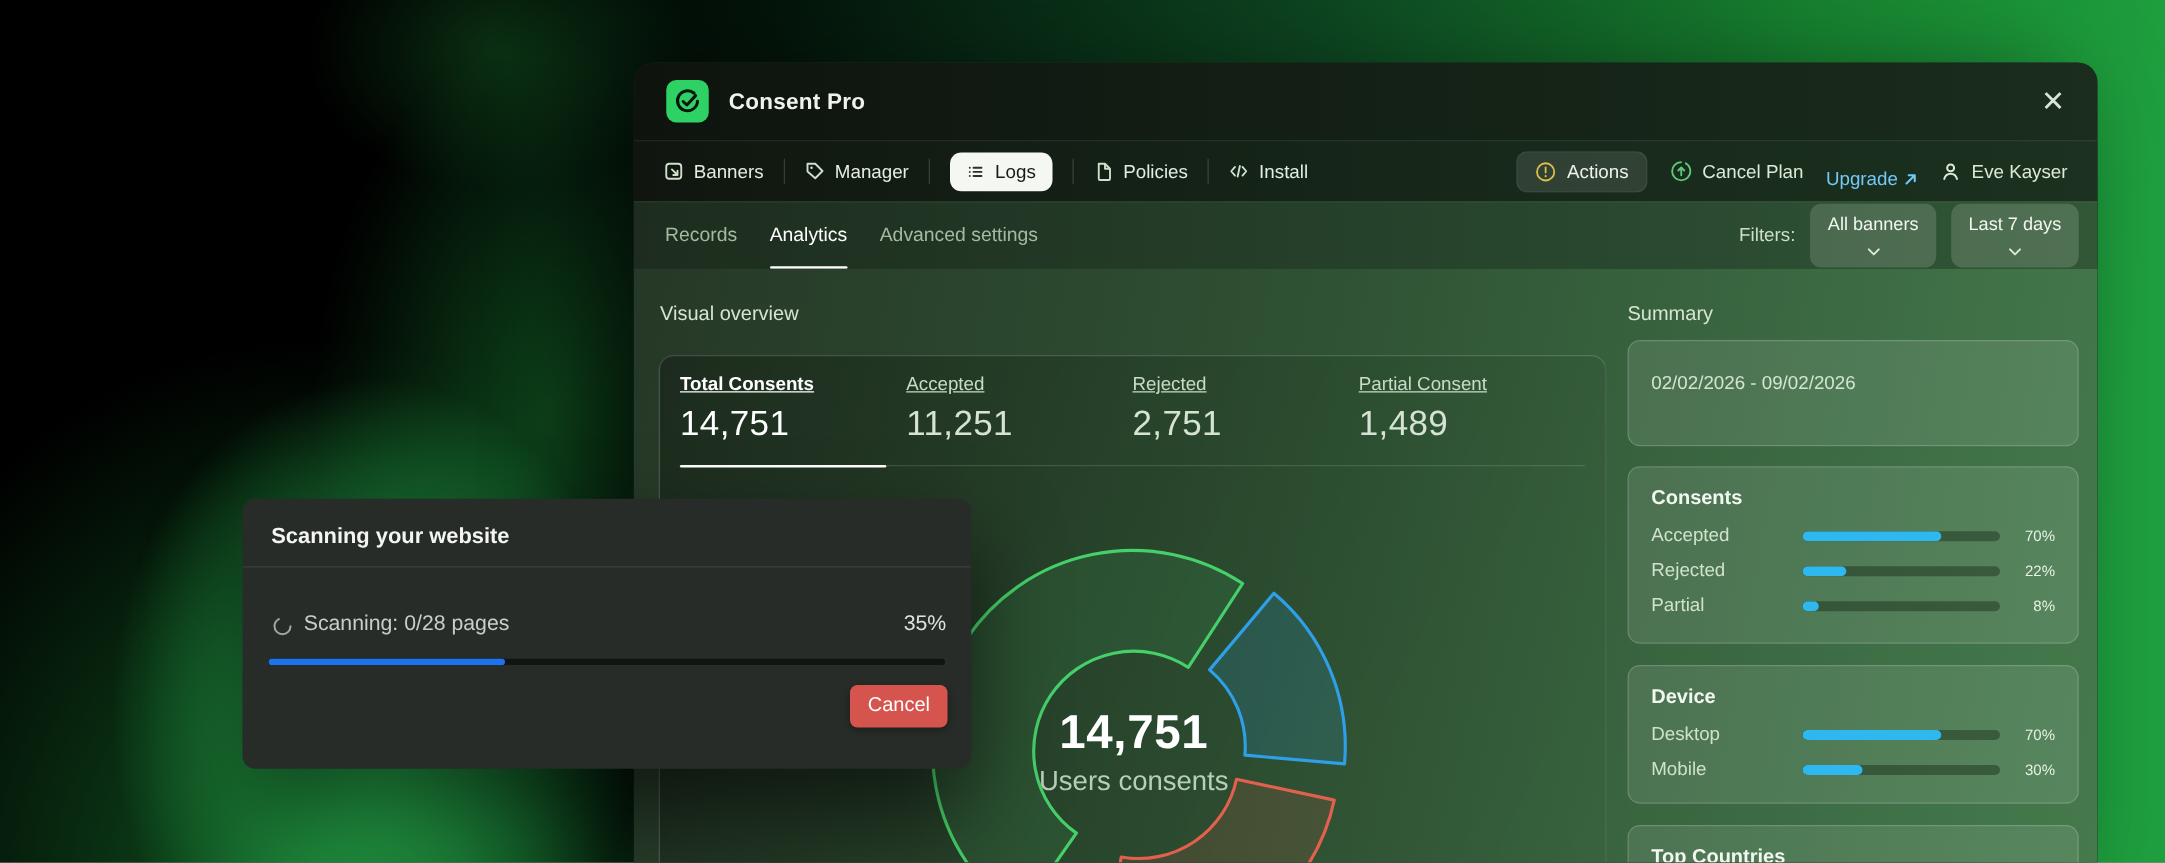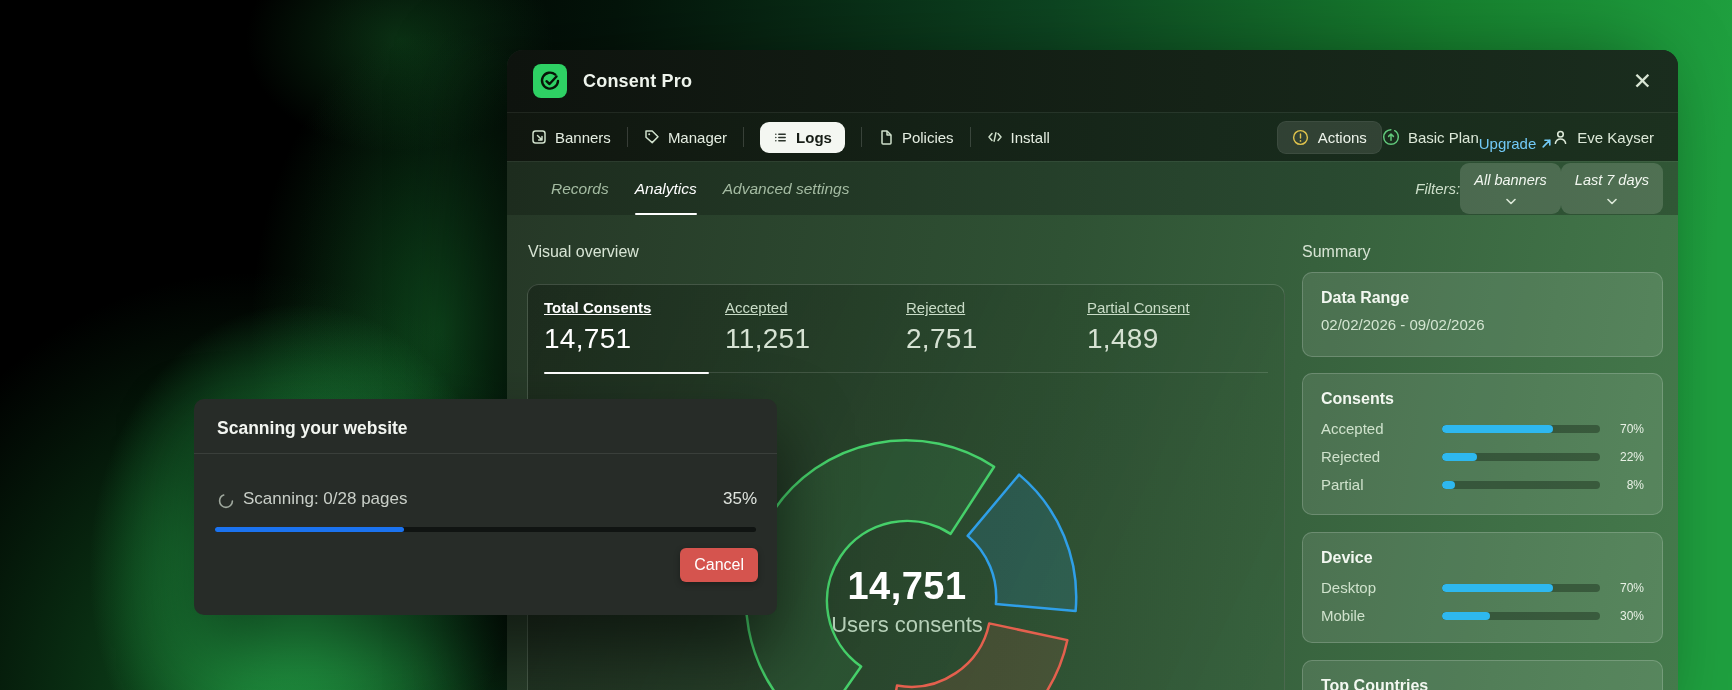--- a/index.html
+++ b/index.html
@@ -33,41 +33,40 @@
   .close-btn{margin-left:auto;color:#d9e6d4;font-size:23px;line-height:1;cursor:default;font-weight:400;}
 
   .navbar{
     position:absolute; top:62px; left:0; right:0; height:49px;
     display:flex; align-items:center; padding:0 24px;
     background:linear-gradient(90deg,#10160f,#17291b 60%,#1c311f);
     border-top:1px solid rgba(255,255,255,.07);
   }
   .nav-item{display:flex;align-items:center;gap:8px;color:#e4ede1;font-size:15px;}
   .nav-item .ic{color:#cfe0cb;}
-  .nav-item.active{background:#f4f7f2;color:#171d16;border-radius:9px;padding:7px 13px;font-weight:700;}
+  .nav-item.active{background:#f4f7f2;color:#171d16;border-radius:9px;padding:7px 13px;font-weight:400;}
   .nav-item.active .ic{color:#2a332a;}
   .nav-sep{width:1px;height:20px;background:rgba(255,255,255,.16);margin:0 16px;}
-  .nav-right{margin-left:auto;display:flex;align-items:center;}
+  .nav-right{margin-left:auto;display:flex;align-items:center;gap:18px;}
   .actions-btn{display:flex;align-items:center;gap:9px;background:rgba(255,255,255,.11);
     border:1px solid rgba(255,255,255,.06);border-radius:9px;padding:7px 14px;color:#edf3ea;font-size:15px;}
   .plan{display:flex;align-items:center;gap:8px;font-size:15px;color:#dce8d8;}
   .upgrade{display:flex;align-items:center;gap:5px;color:#72c9f6;font-size:15px;margin-top:12px;}
   .user{display:flex;align-items:center;gap:8px;color:#dce8d8;font-size:15px;}
 
   .subnav{
     position:absolute; top:111px; left:0; right:0; height:54px;
-    display:flex; align-items:center; gap:26px; padding:0 15px 0 44px;
+    display:flex; align-items:center; gap:26px; padding:0 15px 0 25px;
     background:linear-gradient(90deg,#1d2c1e,#294930 70%,#315736);
     border-top:1px solid rgba(255,255,255,.06);
-    font-style:italic;
   }
   .subtab{position:relative;height:100%;display:flex;align-items:center;color:#a4bba2;font-size:15.5px;}
   .subtab.active{color:#fff;}
   .subtab.active::after{content:'';position:absolute;left:0;right:0;bottom:0;height:2.5px;background:#fff;border-radius:2px;}
-  .filters{margin-left:auto;display:flex;align-items:center;}
+  .filters{margin-left:auto;display:flex;align-items:center;gap:12px;}
   .filters-label{color:#cddfca;font-size:15px;}
   .dropdown{display:flex;align-items:center;gap:10px;background:rgba(240,248,238,.16);
     border-radius:9px;padding:9px 14px;color:#f2f7f0;font-size:14.5px;flex-direction:column;}
   .dropdown .ic{color:#dcE8d8;}
 
   .content{
     position:absolute; top:165px; left:0; right:0; bottom:0;
     background:linear-gradient(100deg,#263827 0%,#2f5234 45%,#3f7046 85%,#457a4c 100%);
   }
   .section-label{position:absolute;font-size:16px;color:#d7e4d4;}
@@ -196,21 +195,21 @@
           </span>
         <span>Actions</span>
       </div>
       <div class="plan">
         <span class="ic" style="color:#61c87b">
           <svg width="18" height="18" viewBox="0 0 18 18" fill="none" stroke="currentColor" stroke-width="1.5" stroke-linecap="round" stroke-linejoin="round">
             <circle cx="9" cy="9" r="7.3" stroke-dasharray="34 4"></circle>
               <path d="M9 12.2V6M6.6 8.4 9 6l2.4 2.4"></path>
           </svg>
           </span>
-        <span>Basic Plan</span>
+        <span>Cancel Plan</span>
       </div>
       <div class="upgrade">
         <span>Upgrade</span>
         <span class="ic">
           <svg width="11" height="11" viewBox="0 0 10 10" fill="none" stroke="currentColor" stroke-width="1.5" stroke-linecap="round" stroke-linejoin="round">
             <path d="M2 8 8 2M3.6 2H8v4.4"></path>
           </svg>
           </span>
       </div>
       <div class="user">
@@ -281,21 +280,20 @@
             <path d="M375.4,254.1 A160,160 0 0 1 191.1,378.4 L205.0,299.6 A80,80 0 0 0 297.2,237.4 Z" fill="rgba(228,96,78,0.13)" stroke="#e4604e" stroke-width="2.5" stroke-linejoin="round"></path>
           </svg>
         <div class="donut-center">
           <div class="donut-value">14,751</div>
           <div class="donut-sub">Users consents</div>
         </div>
       </div>
     </div>
 
     <div class="sum-card" style="top:57px;height:85px">
-      <div class="card-title">Data Range</div>
       <div class="card-value">02/02/2026 - 09/02/2026</div>
     </div>
 
     <div class="sum-card" style="top:158px;height:142px">
       <div class="card-title">Consents</div>
       <div class="bar-row">
         <div class="bar-label">Accepted</div>
         <div class="bar-track">
             <div class="bar-fill" style="width: 70%;"></div>
           </div>

